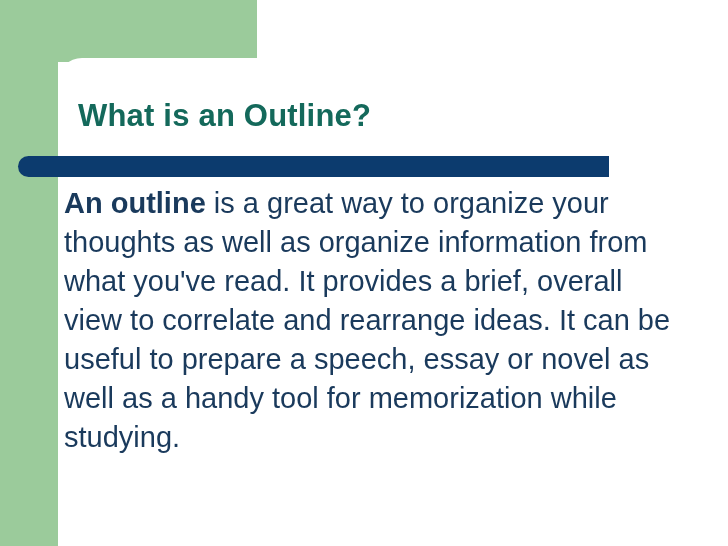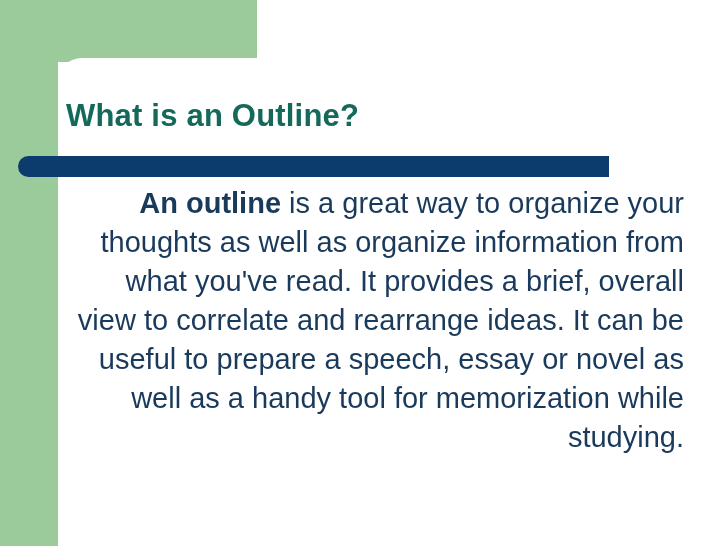--- a/index.html
+++ b/index.html
@@ -44,21 +44,21 @@
     top: 58px;
     width: 670px;
     height: 488px;
     background: #ffffff;
     border-top-left-radius: 24px;
   }
 
   
   .slide-title {
     position: absolute;
-    left: 66px;
+    left: 78px;
     top: 98px;
     width: 600px;
     font-size: 31px;
     font-weight: bold;
     color: #14695B;
     letter-spacing: 0.2px;
     line-height: 1.15;
     white-space: nowrap;
   }
 
@@ -76,21 +76,21 @@
 
   
   .body-text {
     position: absolute;
     left: 64px;
     top: 184px;
     width: 620px;
     font-size: 29px;
     line-height: 39px;
     color: #1A3A5C;
-    text-align: right;
+    text-align: left;
   }
 
   .body-text .lead {
     font-weight: bold;
   }
 </style>
 </head>
 <body>
 
 <div id="slide">

